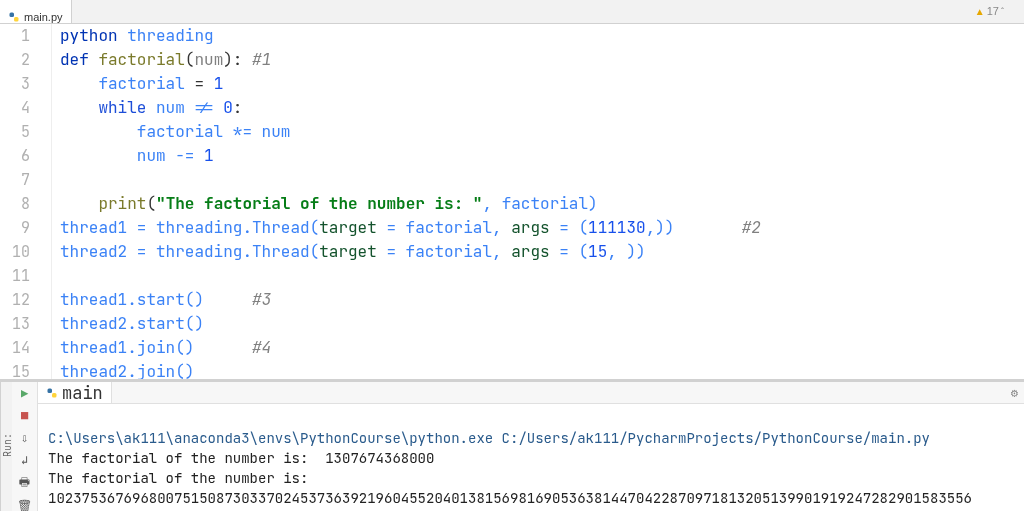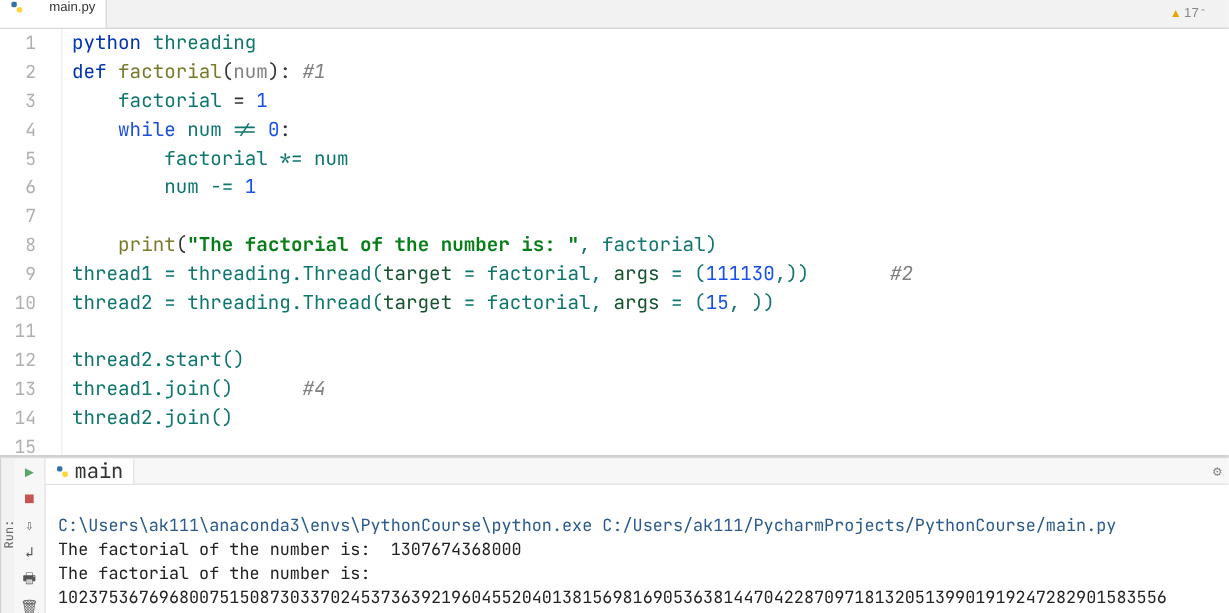--- a/index.html
+++ b/index.html
@@ -19,26 +19,26 @@
 .tab-bar {
   height: 24px;
   display: flex;
   align-items: center;
   border-bottom: 1px solid #d1d1d1;
   background: #f2f2f2;
   position: relative;
 }
 .tab {
   display: flex;
-  align-items: flex-start;
+  align-items: flex-end;
   height: 100%;
   padding: 0 8px;
   background: #fff;
   border-right: 1px solid #d1d1d1;
-  gap: 21px;
+  gap: 4px;
   font-size: 11px;
 }
 .py-icon {
   display: inline-flex;
   width: 12px;
   height: 12px;
   align-items: center;
   justify-content: center;
 }
 .tab-bar-problems {
@@ -86,21 +86,21 @@
 }
 .code-line {
   height: 24px;
   white-space: pre;
 }
 .kw-import { color: #0033B3; }
 .kw-def { color: #0033B3; }
 .kw-while { color: #1d4ed8; }
 .fn-name { color: #7A7A2B; }
 .param { color: #808080; }
-.ident { color: #0f766e; }
+.ident { color: #3b82f6; }
 .num { color: #1750EB; }
 .str { color: #067D17; font-weight: bold; }
 .kwarg { color: #14532d; }
 .comment { color: #808080; font-style: italic; }
 .call { color: #7A7A2B; }
 .resize-bar {
   height: 2px;
   background: #d1d1d1;
   cursor: ns-resize;
 }
@@ -235,20 +235,21 @@
     <div class="code-line"><span class="kw-def">def</span><span class="fn-name"> factorial</span><span>(</span><span class="param">num</span><span>):</span><span class="comment"> #1</span></div>
     <div class="code-line"><span>    </span><span class="ident">factorial </span><span>=</span><span> </span><span class="num">1</span></div>
     <div class="code-line"><span>    </span><span class="kw-while">while</span><span class="ident"> num !=</span><span> </span><span class="num">0</span><span>:</span></div>
     <div class="code-line"><span>        </span><span class="ident">factorial *= num</span></div>
     <div class="code-line"><span>        </span><span class="ident">num -= </span><span class="num">1</span></div>
     <div class="code-line"><span></span></div>
     <div class="code-line"><span>    </span><span class="call">print</span><span>(</span><span class="str">"The factorial of the number is: "</span><span class="ident">, factorial)</span></div>
     <div class="code-line"><span class="ident">thread1 = threading.Thread(</span><span class="kwarg">target</span><span class="ident"> = factorial, </span><span class="kwarg">args</span><span class="ident"> = (</span><span class="num">111130</span><span class="ident">,))</span><span>       </span><span class="comment">#2</span></div>
     <div class="code-line"><span class="ident">thread2 = threading.Thread(</span><span class="kwarg">target</span><span class="ident"> = factorial, </span><span class="kwarg">args</span><span class="ident"> = (</span><span class="num">15</span><span class="ident">, ))</span></div>
     <div class="code-line"><span></span></div>
+    <div class="code-line"><span class="ident">thread1.start()</span><span>     </span><span class="comment">#3</span></div>
     <div class="code-line"><span class="ident">thread2.start()</span></div>
     <div class="code-line"><span class="ident">thread1.join()</span><span>      </span><span class="comment">#4</span></div>
     <div class="code-line"><span class="ident">thread2.join()</span></div>
   </div>
 </div>
 
 <div class="resize-bar"></div>
 
 <div class="run-area">
   <div class="run-label">Run:</div>

